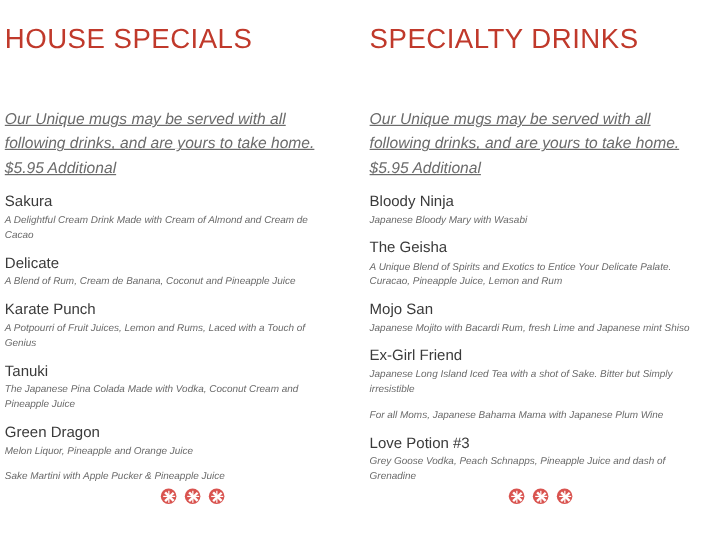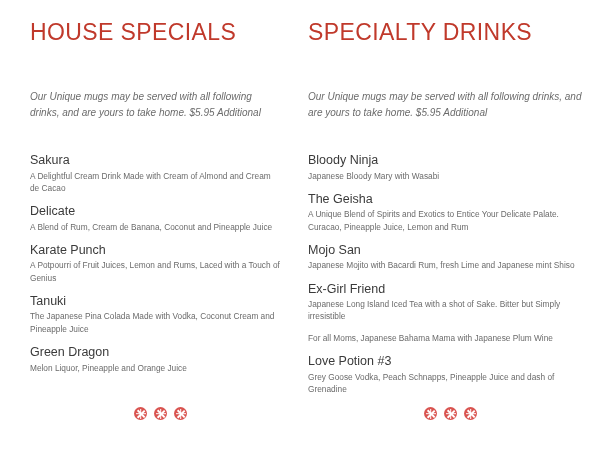--- a/index.html
+++ b/index.html
@@ -23,58 +23,60 @@
   }
   .column {
     width: 300px;
     box-sizing: border-box;
     padding: 14px 22px 0 22px;
     position: relative;
     display: flex;
     flex-direction: column;
   }
   .col-left {
-    padding-left: 30px;
+    padding-left: 4px;
     padding-right: 18px;
   }
   .col-right {
     padding-left: 8px;
     padding-right: 14px;
   }
   .section-title {
     font-size: 23px;
     letter-spacing: 0.4px;
     color: #c0392b;
     font-weight: normal;
     margin: 6px 0 0 0;
     line-height: 1.1;
     white-space: nowrap;
   }
   .intro {
-    font-size: 10px;
+    font-size: 13px;
     font-style: italic;
     color: #6b6b6b;
     line-height: 1.55;
     margin-top: 44px;
     margin-bottom: 0;
+    text-decoration: underline;
   }
   .items {
-    margin-top: 32px;
+    margin-top: 10px;
   }
   .item {
     margin-bottom: 9px;
   }
   .item-name {
     font-size: 12.5px;
     color: #3a3a3a;
     line-height: 1.3;
     margin-bottom: 1px;
   }
   .item-desc {
     font-size: 8.3px;
+    font-style: italic;
     color: #6b6b6b;
     line-height: 1.5;
   }
   .ornament {
     position: absolute;
     bottom: 30px;
     display: flex;
     gap: 7px;
     align-items: center;
   }
@@ -141,20 +143,21 @@
       </div>
       <div class="item">
         <div class="item-name">Tanuki</div>
         <div class="item-desc">The Japanese Pina Colada Made with Vodka, Coconut Cream and Pineapple Juice</div>
       </div>
       <div class="item">
         <div class="item-name">Green Dragon</div>
         <div class="item-desc">Melon Liquor, Pineapple and Orange Juice</div>
       </div>
       <div class="item">
+        <div class="item-desc">Sake Martini with Apple Pucker &amp; Pineapple Juice</div>
       </div>
     </div>
     <div class="ornament orn-left">
       <span class="flower">
           <i class="x1"></i>
           <i class="x2"></i>
         </span>
       <span class="flower">
           <i class="x1"></i>
           <i class="x2"></i>

